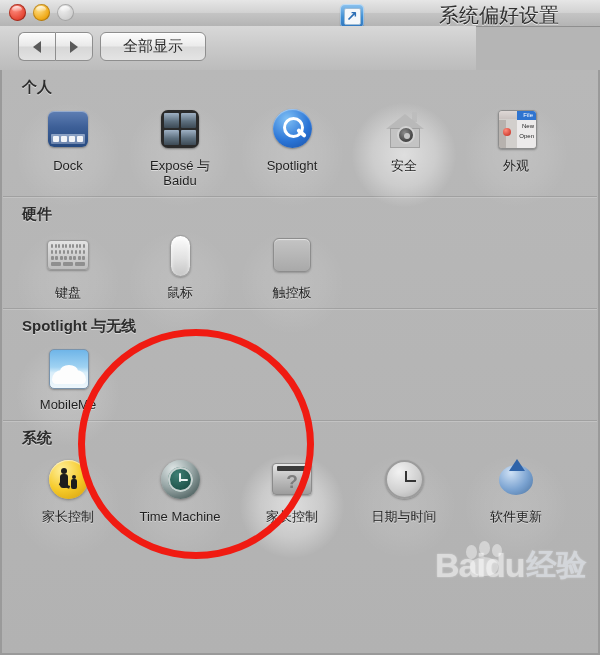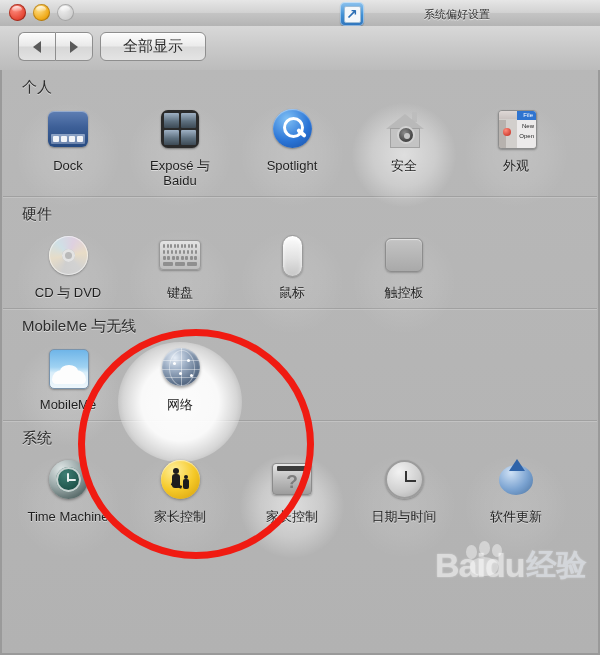--- a/index.html
+++ b/index.html
@@ -35,25 +35,25 @@
     box-shadow:inset 0 0 0 1px rgba(255,255,255,.45),0 1px 1px rgba(0,0,0,.3);
   }
   .prefs-icon .sq{
     position:absolute;left:4px;top:4px;width:15px;height:15px;background:#f4f7fa;
     border:1px solid #9dbcd6;border-radius:2px;
   }
   .prefs-icon .arr{
     position:absolute;left:6px;top:5px;font-size:14px;line-height:14px;color:#2c6fb5;
     font-weight:bold;transform:rotate(0deg);
   }
-  .prefs-title{font-size:11px;color:#303030;text-shadow:0 1px 0 rgba(255,255,255,.75);}
+  .prefs-title{font-size:20px;color:#303030;text-shadow:0 1px 0 rgba(255,255,255,.75);margin-left:15px;}
 
   
   .toolbar{
-    position:absolute;left:0;top:26px;width:600px;height:44px;
+    position:absolute;left:0;top:26px;width:476px;height:44px;
     background:linear-gradient(180deg,#d8d8d8 0%,#c9c9c9 50%,#bcbcbc 100%);
     border-bottom:1px solid #8b8b8b;
   }
   .navgroup{position:absolute;left:18px;top:6px;display:flex;}
   .navbtn{
     width:36px;height:27px;
     background:linear-gradient(180deg,#fcfcfc 0%,#e9e9e9 48%,#d7d7d7 52%,#e2e2e2 100%);
     border:1px solid #8e8e8e;display:flex;align-items:center;justify-content:center;
     box-shadow:inset 0 1px 0 rgba(255,255,255,.8);
   }
@@ -73,21 +73,21 @@
   
   .content{
     position:absolute;left:0;top:70px;width:600px;height:585px;
     background:linear-gradient(180deg,#b8b8b8,#b2b2b2);
     border-left:2px solid #9a9a9a;border-right:2px solid #9a9a9a;border-bottom:2px solid #9a9a9a;
     box-sizing:border-box;
   }
   .section{position:relative;}
   .sec-rule{height:1px;background:#a0a0a0;box-shadow:0 1px 0 #c3c3c3;margin:0 1px;}
   .sec-head{
-    font-size:15px;font-weight:normal;color:#2c2c2c;padding:8px 0 2px 20px;
+    font-size:15px;font-weight:bold;color:#2c2c2c;padding:8px 0 2px 20px;
     text-shadow:0 1px 0 rgba(255,255,255,.5);
   }
   .row{display:flex;padding:2px 10px 8px 10px;}
   .cell{
     width:112px;display:flex;flex-direction:column;align-items:center;
     position:relative;padding-top:4px;
   }
   .glyph{width:48px;height:48px;position:relative;margin-bottom:5px;}
   .cap{
     font-size:13px;color:#1f1f1f;text-align:center;line-height:15px;
@@ -377,27 +377,20 @@
     </div>
 
     <div class="sec-rule"></div>
 
     <div class="section">
       <div class="sec-head">硬件</div>
       <div class="row">
         <div class="cell">
           <div class="halo" style="opacity:.2"></div>
           <div class="glyph">
-              <div class="ic-cd"></div>
-            </div>
-          <div class="cap">CD 与 DVD</div>
-        </div>
-        <div class="cell">
-          <div class="halo" style="opacity:.2"></div>
-          <div class="glyph">
             <div class="ic-kbd">
               <div class="kr">
                   <i></i>
                   <i></i>
                   <i></i>
                   <i></i>
                   <i></i>
                   <i></i>
                   <i></i>
                   <i></i>
@@ -447,79 +440,62 @@
               <div class="ic-trackpad"></div>
             </div>
           <div class="cap">触控板</div>
         </div>
       </div>
     </div>
 
     <div class="sec-rule"></div>
 
     <div class="section">
-      <div class="sec-head">MobileMe 与无线</div>
+      <div class="sec-head">Spotlight 与无线</div>
       <div class="row">
         <div class="cell">
           <div class="halo" style="opacity:.3"></div>
           <div class="glyph">
               <div class="ic-mm">
                 <div class="cloud"></div>
                 <div class="cloud2"></div>
               </div>
             </div>
           <div class="cap">MobileMe</div>
         </div>
-        <div class="cell">
-          <div class="halo strong"></div>
-          <div class="glyph">
-            <div class="ic-globe">
-              <div class="mer"></div>
-                <div class="par p1"></div>
-                <div class="par p2"></div>
-                <div class="par p3"></div>
-              <div class="e1"></div>
-              <div class="d" style="left:11px;top:14px"></div>
-              <div class="d" style="left:25px;top:11px"></div>
-              <div class="d" style="left:17px;top:24px"></div>
-              <div class="d" style="left:28px;top:26px"></div>
-            </div>
-          </div>
-          <div class="cap">网络</div>
-        </div>
       </div>
     </div>
 
     <div class="sec-rule"></div>
 
     <div class="section">
       <div class="sec-head">系统</div>
       <div class="row">
-        <div class="cell">
-          <div class="halo" style="opacity:.2"></div>
-          <div class="glyph">
-              <div class="ic-tm">
-                <div class="hand"></div>
-                <div class="hand2"></div>
-              </div>
-            </div>
-          <div class="cap">Time Machine</div>
-        </div>
         <div class="cell">
           <div class="halo" style="opacity:.2"></div>
           <div class="glyph">
             <div class="ic-par">
                 <div class="adult"></div>
                 <div class="abody"></div>
                 <div class="aleg"></div>
                 <div class="kid"></div>
                 <div class="kbody"></div>
               </div>
           </div>
           <div class="cap">家长控制</div>
+        </div>
+        <div class="cell">
+          <div class="halo" style="opacity:.2"></div>
+          <div class="glyph">
+              <div class="ic-tm">
+                <div class="hand"></div>
+                <div class="hand2"></div>
+              </div>
+            </div>
+          <div class="cap">Time Machine</div>
         </div>
         <div class="cell">
           <div class="halo"></div>
           <div class="glyph">
               <div class="ic-disk">
                 <div class="top"></div>
                 <div class="q">?</div>
               </div>
             </div>
           <div class="cap">家长控制</div>

